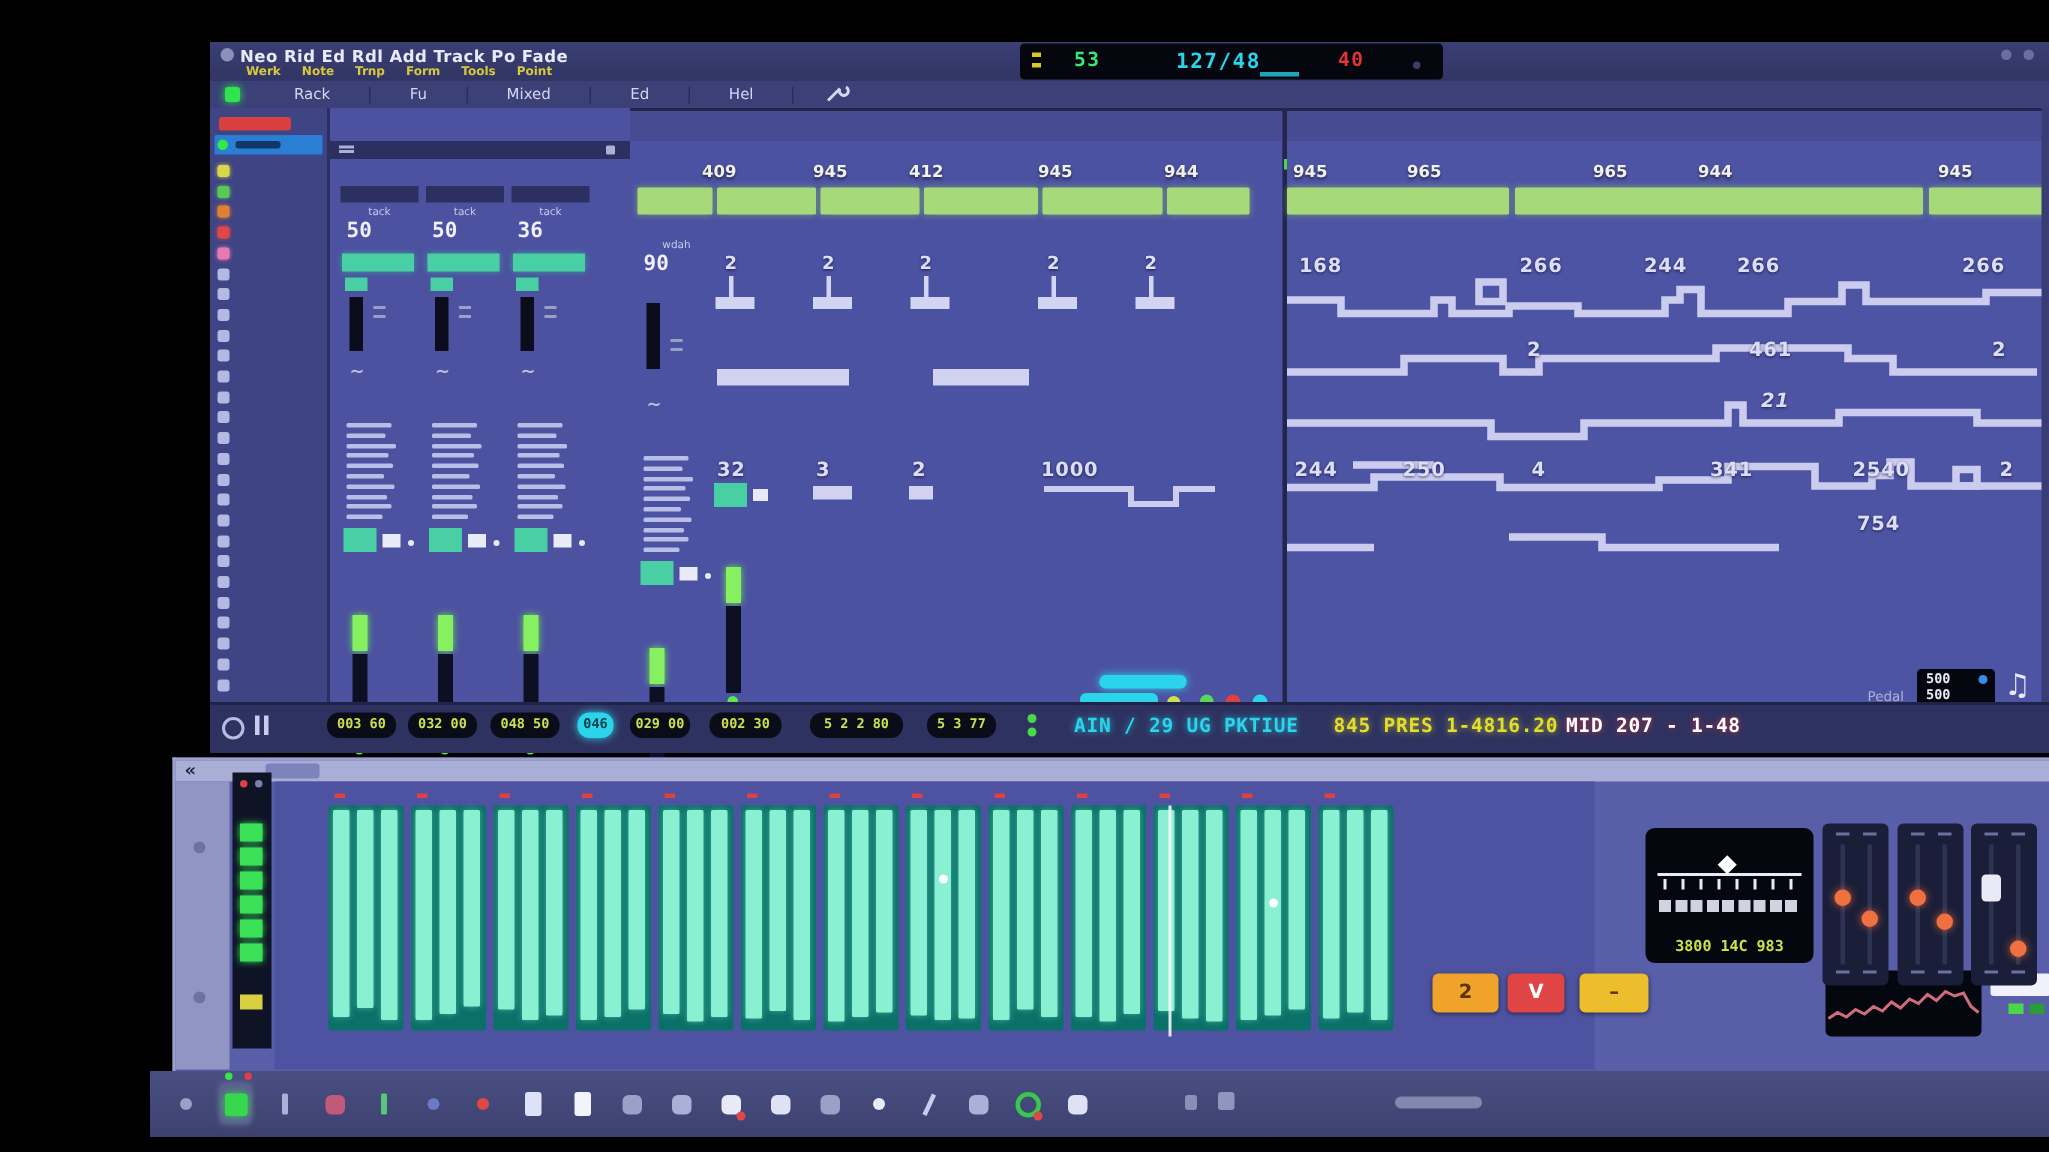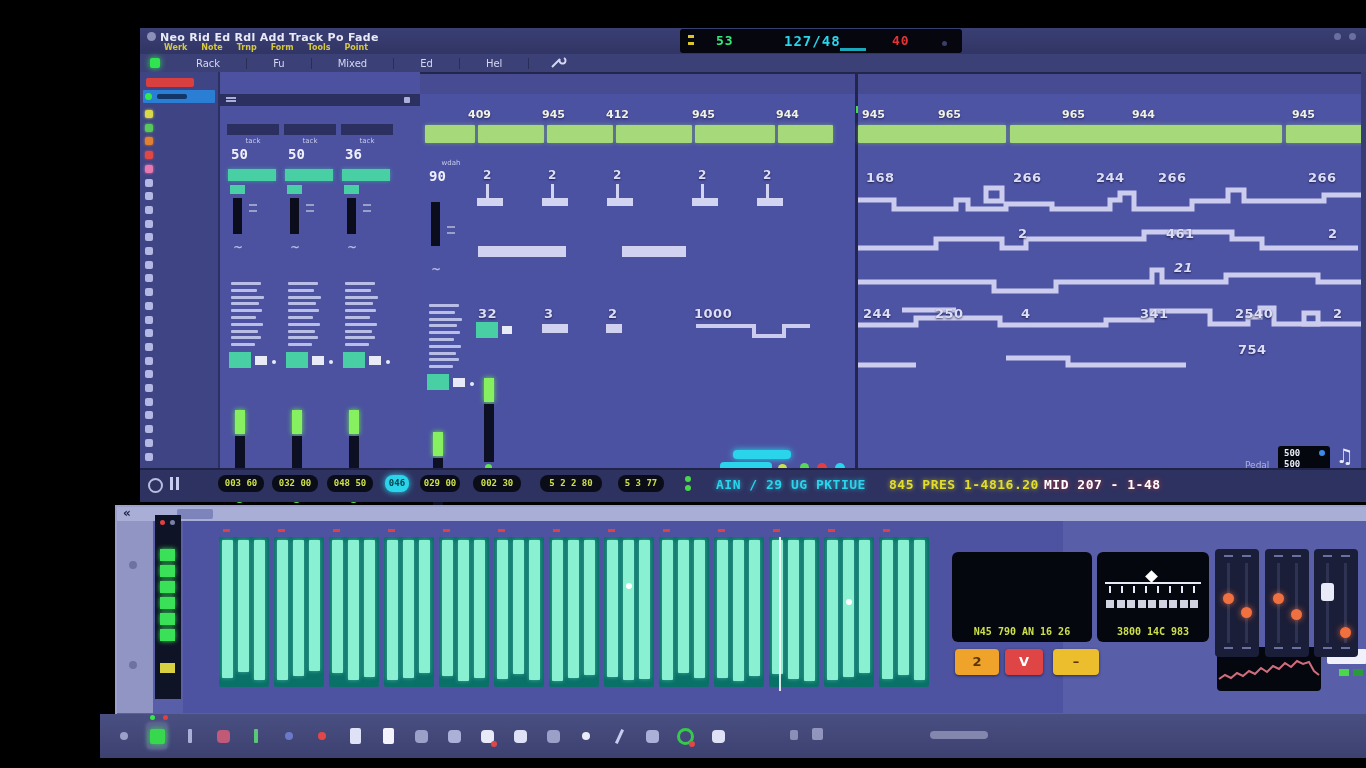--- a/index.html
+++ b/index.html
@@ -471,23 +471,20 @@
           <div style="position: absolute; left: 3px; top: 3px; width: 11px; height: 139px; background: rgb(138, 240, 210); border-radius: 1px; box-shadow: rgba(120, 235, 205, 0.5) 0px 0px 4px;"></div>
           <div style="position: absolute; left: 19px; top: 3px; width: 11px; height: 135px; background: rgb(138, 240, 210); border-radius: 1px; box-shadow: rgba(120, 235, 205, 0.5) 0px 0px 4px;"></div>
           <div style="position: absolute; left: 35px; top: 3px; width: 11px; height: 140px; background: rgb(138, 240, 210); border-radius: 1px; box-shadow: rgba(120, 235, 205, 0.5) 0px 0px 4px;"></div>
         </div>
         <div style="position: absolute; left: 443px; top: 62px; width: 6px; height: 6px; border-radius: 50%; background: rgb(255, 255, 255);"></div>
         <div style="position: absolute; left: 663px; top: 78px; width: 6px; height: 6px; border-radius: 50%; background: rgb(255, 255, 255);"></div>
       </div>
     <div style="position:absolute;left:596px;top:16px;width:2px;height:154px;background:#fff;opacity:.85;"></div>
   </div>
 
-  <div class="abs blackbox" style="left:835px;top:45px;width:140px;height:90px;">
-    <span class="disp-text">N45 790 AN 16 26</span>
-  </div>
   <div class="abs blackbox" style="left:980px;top:45px;width:112px;height:90px;">
     <div style="position:absolute;left:8px;top:30px;width:96px;height:2px;background:#e8eaf8;"></div>
     <div style="position:absolute;left:50px;top:20px;width:9px;height:9px;background:#fff;transform:rotate(45deg);"></div>
     <div id="lcd-ticks">
         <div style="position: absolute; left: 12px; top: 34px; width: 2px; height: 7px; background: rgb(232, 234, 248);"></div>
         <div style="position: absolute; left: 24px; top: 34px; width: 2px; height: 7px; background: rgb(232, 234, 248);"></div>
         <div style="position: absolute; left: 36px; top: 34px; width: 2px; height: 7px; background: rgb(232, 234, 248);"></div>
         <div style="position: absolute; left: 48px; top: 34px; width: 2px; height: 7px; background: rgb(232, 234, 248);"></div>
         <div style="position: absolute; left: 60px; top: 34px; width: 2px; height: 7px; background: rgb(232, 234, 248);"></div>
         <div style="position: absolute; left: 72px; top: 34px; width: 2px; height: 7px; background: rgb(232, 234, 248);"></div>

